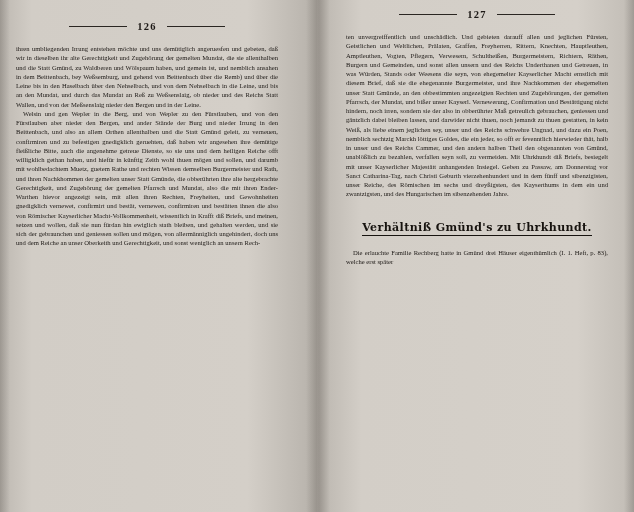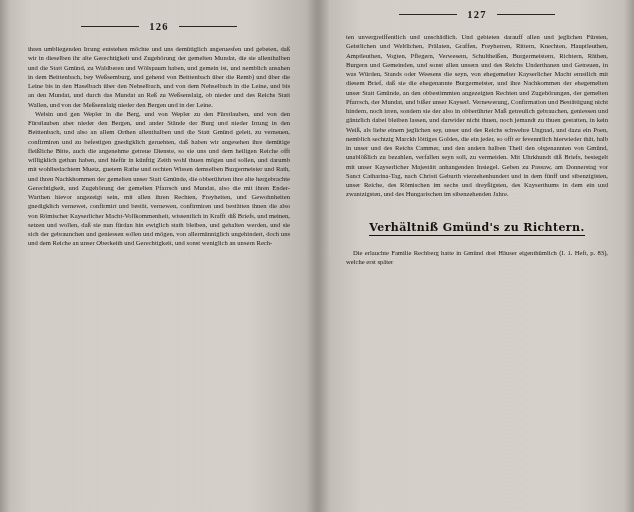--- a/index.html
+++ b/index.html
@@ -41,21 +41,21 @@
     background: linear-gradient(to right, rgba(80,74,68,0.0) 0%, rgba(80,74,68,0.28) 45%, rgba(80,74,68,0.30) 55%, rgba(80,74,68,0.0) 100%);
     pointer-events: none;
   }
 
   .col {
     position: absolute;
     top: 0;
     height: 512px;
     box-sizing: border-box;
   }
-  .col-left  { left: 28px;  width: 262px; padding-top: 18px; }
+  .col-left  { left: 16px;  width: 262px; padding-top: 18px; }
   .col-right { left: 346px; width: 262px; padding-top: 6px; }
 
   .headline {
     display: flex;
     align-items: center;
     justify-content: center;
     gap: 10px;
     height: 16px;
     margin-bottom: 10px;
   }
@@ -136,21 +136,21 @@
     <div class="headline">
       <span class="rule"></span>
       <span class="folio">127</span>
       <span class="rule"></span>
     </div>
     <div class="body">
       <p>ten unvergreiffentlich und unschädlich. Und gebieten darauff allen und jeglichen Fürsten, Geistlichen und Weltlichen, Prälaten, Graffen, Freyherren, Rittern, Knechten, Hauptleuthen, Amptleuthen, Vogten, Pflegern, Verwesern, Schultheißen, Burgermeistern, Richtern, Räthen, Burgern und Gemeinden, und sonst allen unsern und des Reichs Underthanen und Getreuen, in was Würden, Stands oder Weesens die seyn, von ehegemelter Kayserlicher Macht ernstlich mit diesem Brief, daß sie die ehegenannte Burgermeister, und ihre Nachkommen der ehegemelten unser Statt Gmünde, an den obbestimmten angezeigten Rechten und Zugehörungen, der gemelten Pfarrsch, der Mundat, und bißer unser Kayserl. Vernewerung, Confirmation und Bestättigung nicht hindern, noch irren, sondern sie der also in obberührter Maß getreulich gebrauchen, geniessen und gäntzlich dabei bleiben lassen, und darwider nicht thuen, noch jemandt zu thuen gestatten, in kein Weiß, als liebe einem jeglichen sey, unser und des Reichs schwehre Ungnad, und dazu ein Poen, nemblich sechtzig Marckh löttiges Goldes, die ein jeder, so offt er fevenntlich hierwieder thät, halb in unser und des Reichs Cammer, und den andern halben Theil den obgenannten von Gmünd, unablößlich zu bezahlen, verfallen seyn soll, zu vermeiden. Mit Uhrkhundt diß Briefs, besiegelt mit unser Kayserlicher Majestätt anhangenden Insiegel. Geben zu Passaw, am Donnerstag vor Sanct Catharina-Tag, nach Christi Geburth vierzehenhundert und in dem fünff und sibenzigisten, unser Reiche, des Römischen im sechs und dreyßigsten, des Kayserthums in dem ein und zwantzigsten, und des Hungarischen im sibenzehenden Jahre.</p>
     </div>
 
     <div class="section-title">
-      <span class="inner">Verhältniß Gmünd's zu Richtern.</span>
+      <span class="inner">Verhältniß Gmünd's zu Uhrkhundt.</span>
     </div>
 
     <div class="body">
       <p class="indent">Die erlauchte Familie Rechberg hatte in Gmünd drei Häuser eigenthümlich (I. 1. Heft, p. 83), welche erst später</p>
     </div>
   </div>
 
 </div>
 
 </body></html>

